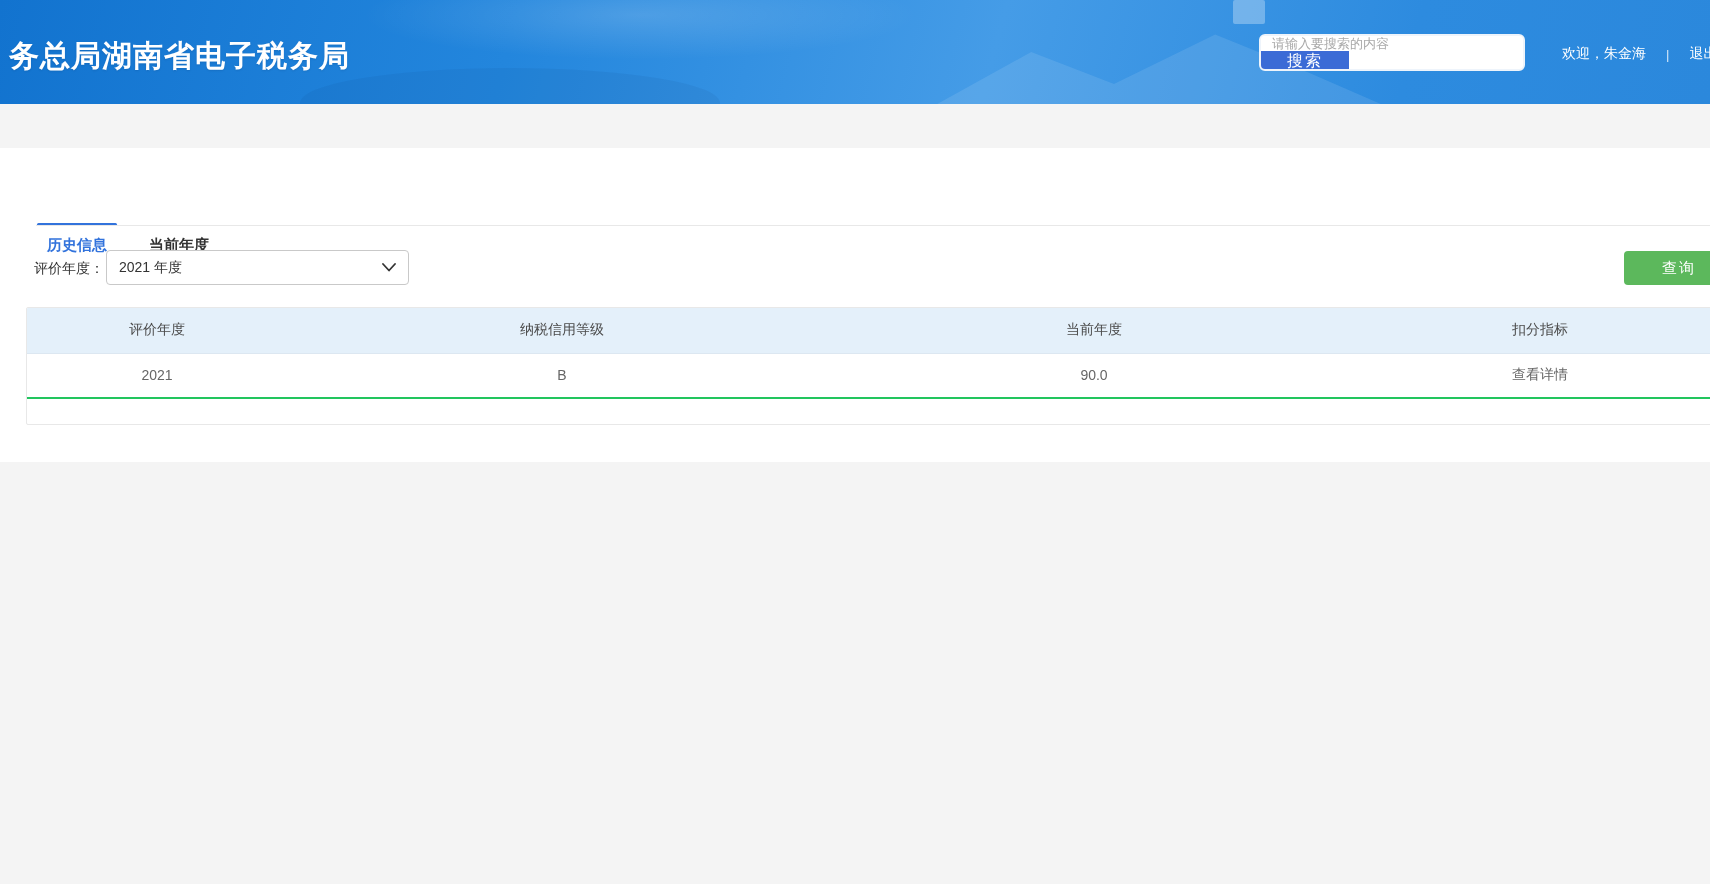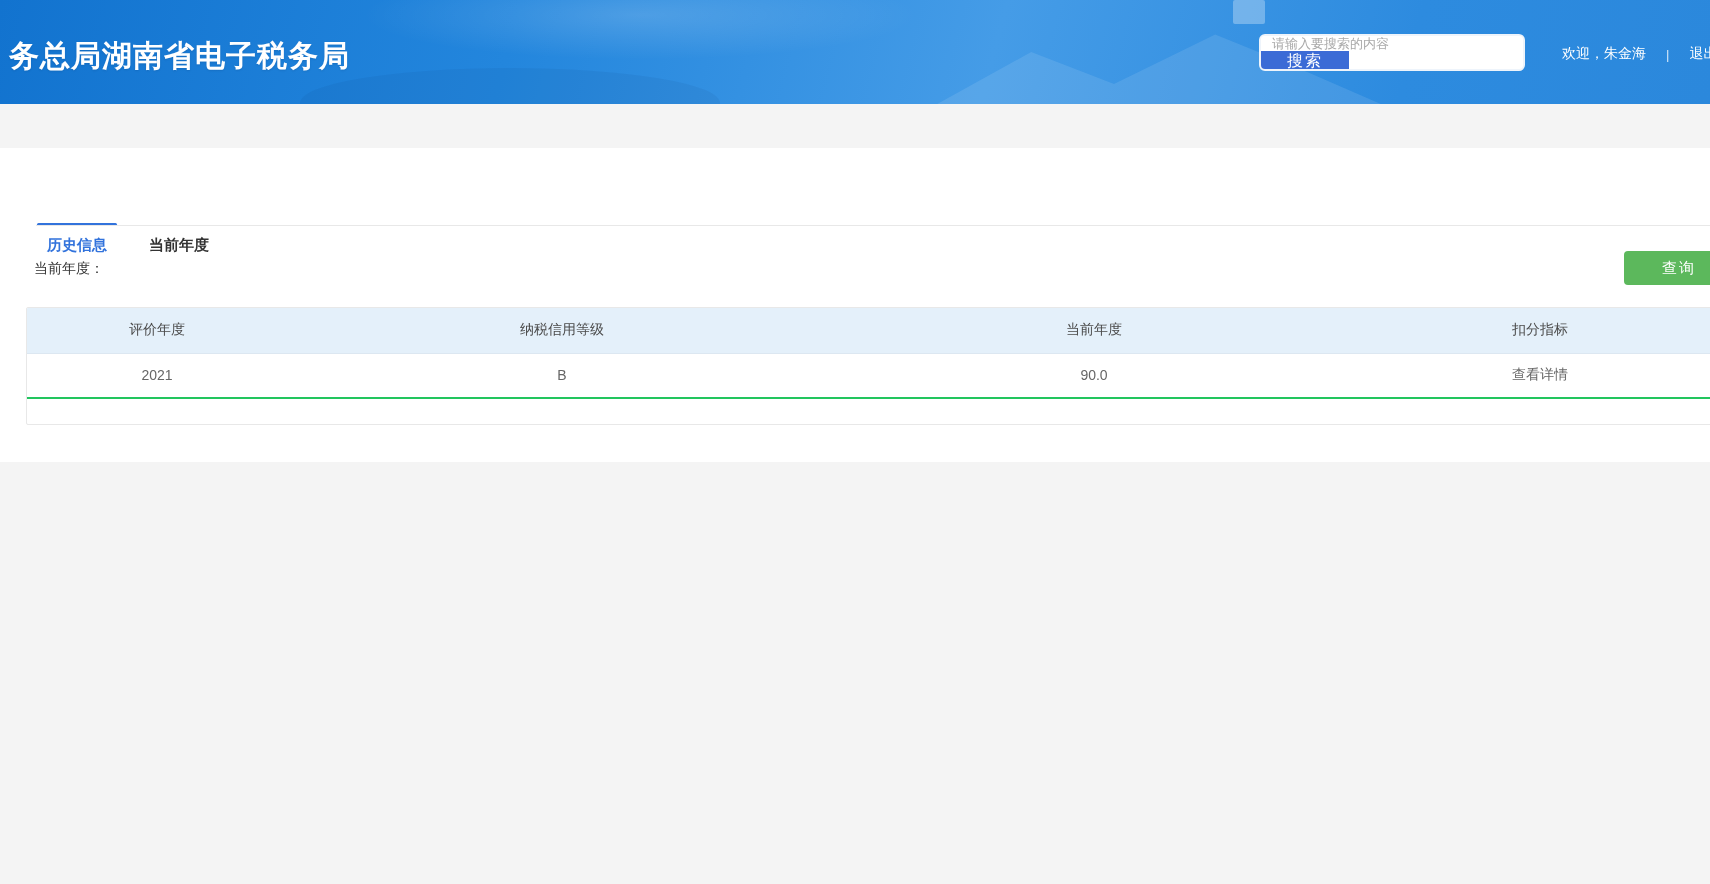--- a/index.html
+++ b/index.html
@@ -134,22 +134,28 @@
   </header>
 
 
   <main class="content">
 
     <div class="tab tab-history">历史信息</div>
     <div class="tab tab-current">当前年度</div>
     <div class="tab-underline"></div>
     <div class="tab-divider"></div>
 
-    <label class="filter-label">当前年度：</label>
+    <label class="filter-label">评价年度：</label>
 
+    <div class="year-select">
+      <span class="value">2021 年度</span>
+      <svg width="14" height="9" viewBox="0 0 14 9">
+        <polyline points="1,1 7,7.5 13,1" fill="none" stroke="#333" stroke-width="1.8" stroke-linecap="round" stroke-linejoin="round"></polyline>
+      </svg>
+    </div>
 
     <button class="query-btn">查询</button>
 
     <div class="results-card">
       <table>
         <colgroup>
             <col class="c1">
             <col class="c2">
             <col class="c3">
             <col class="c4">

